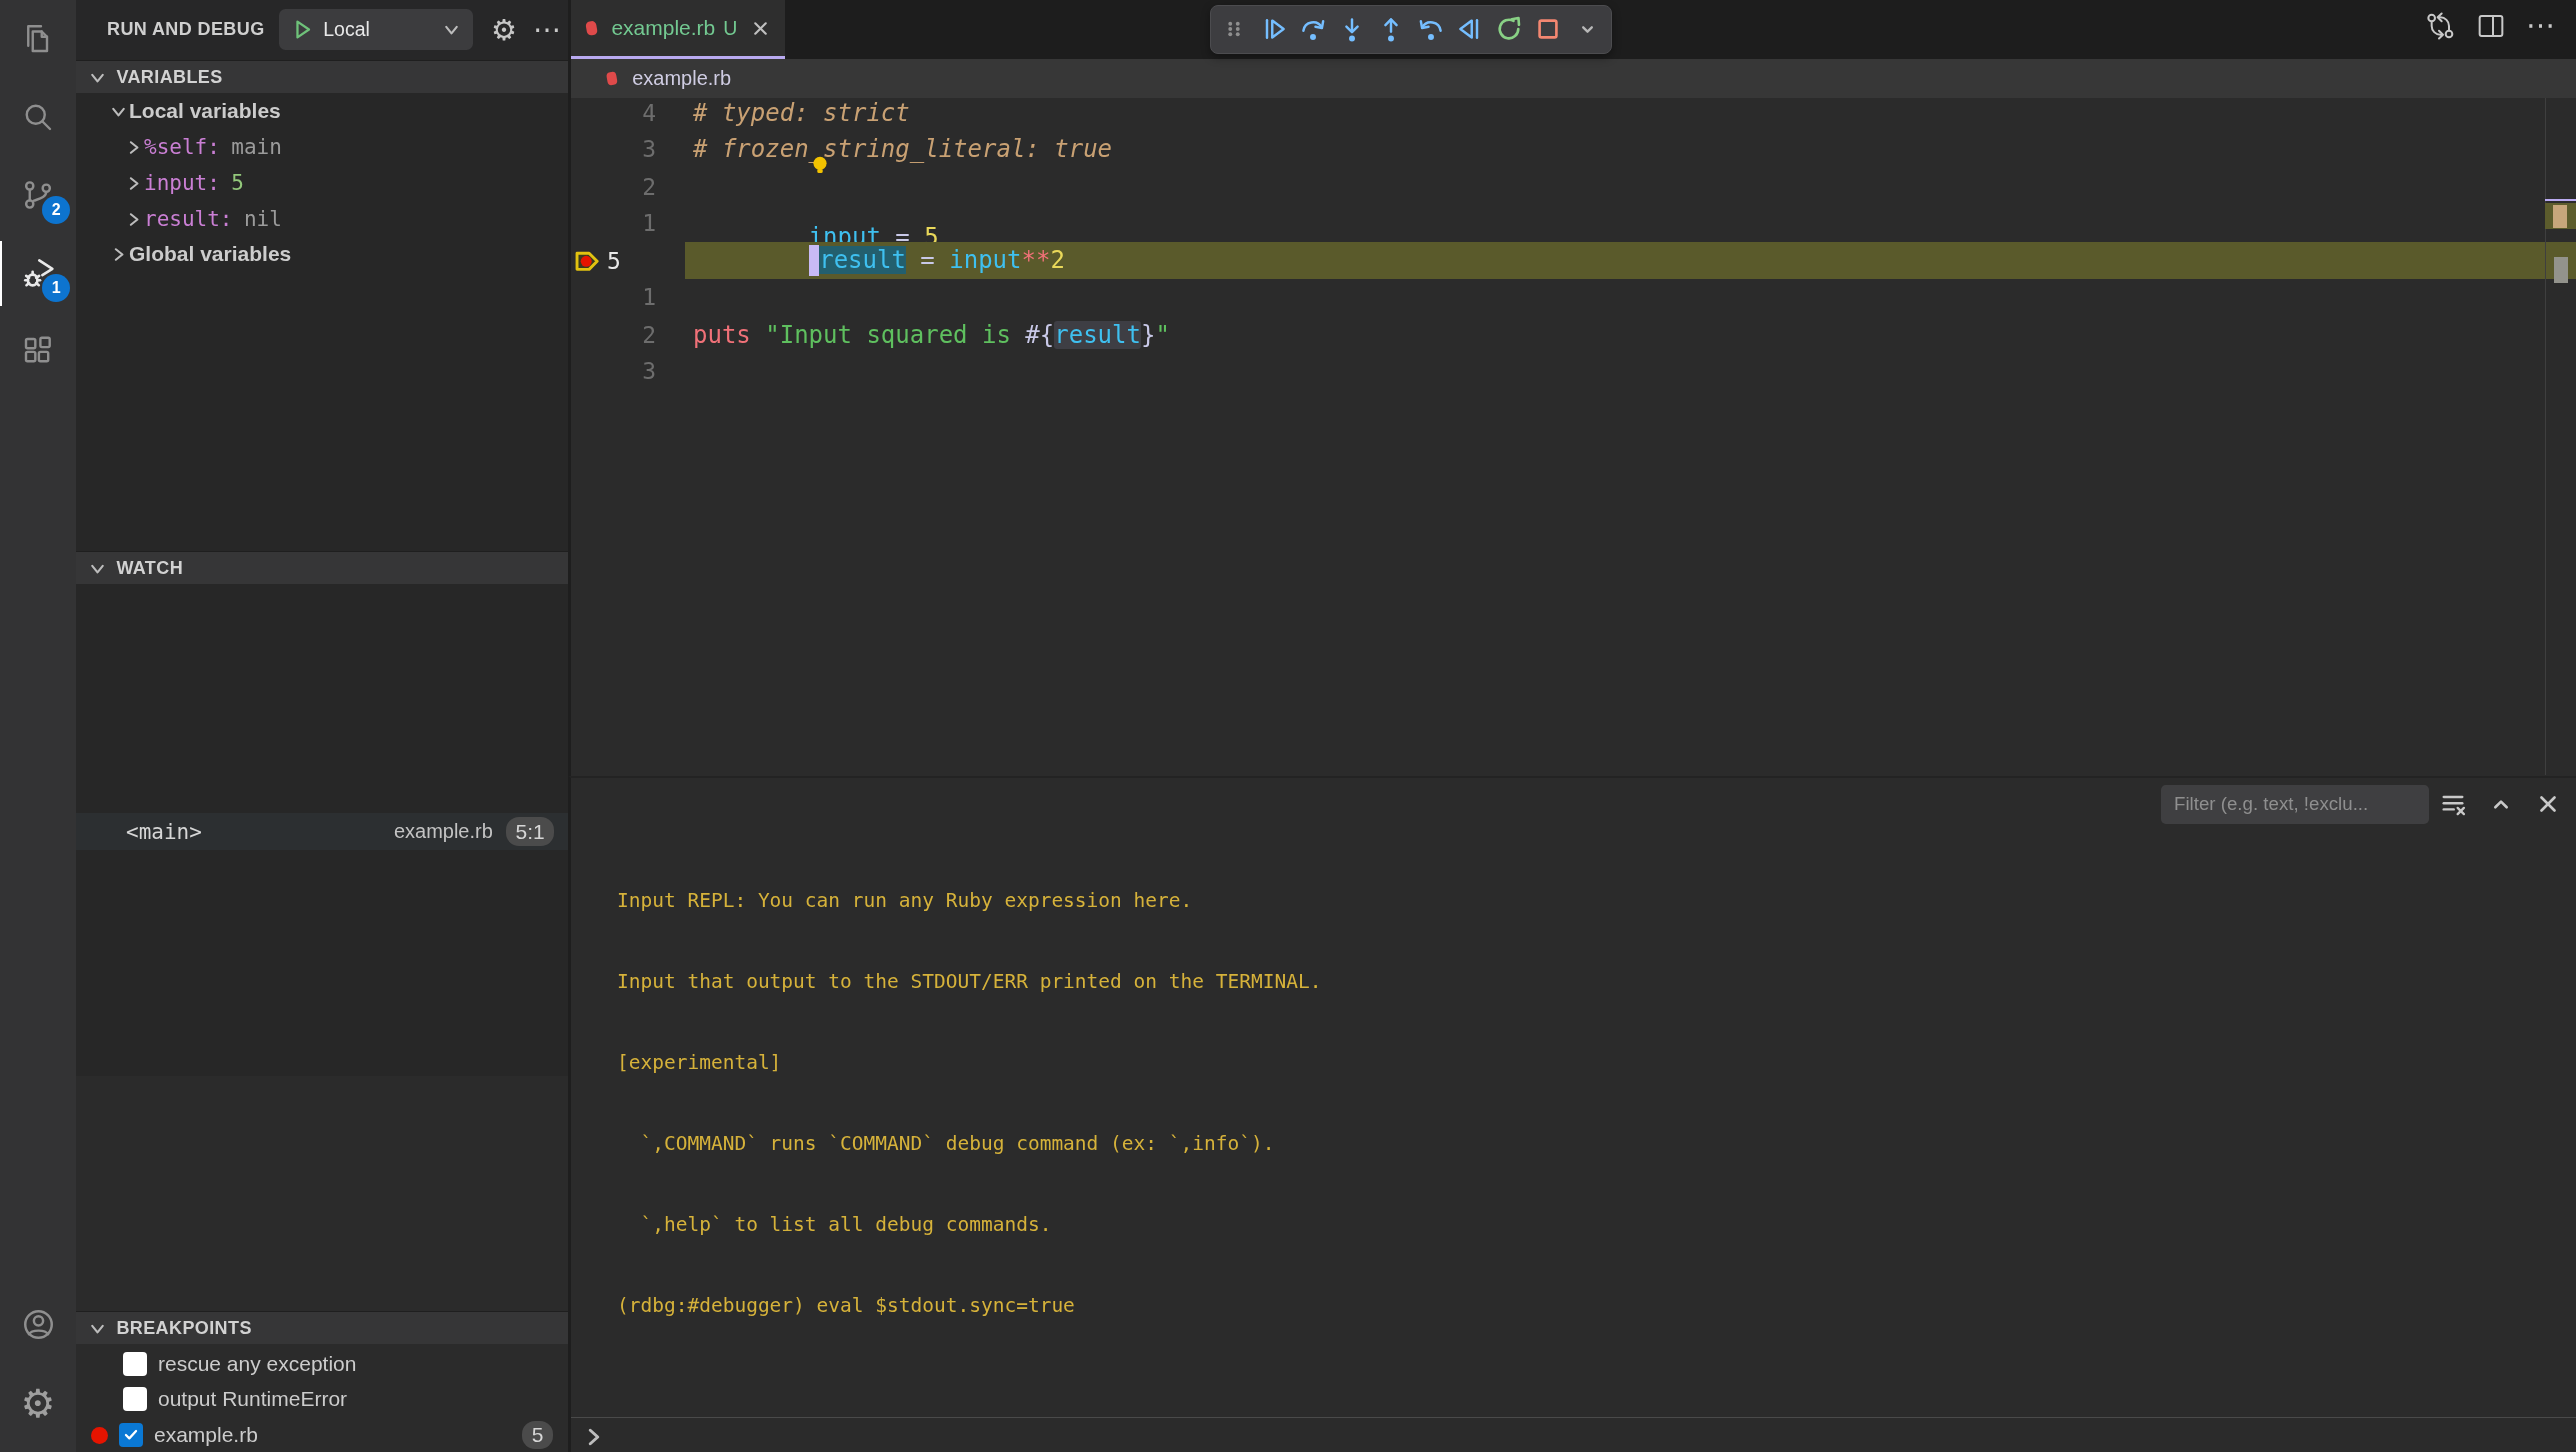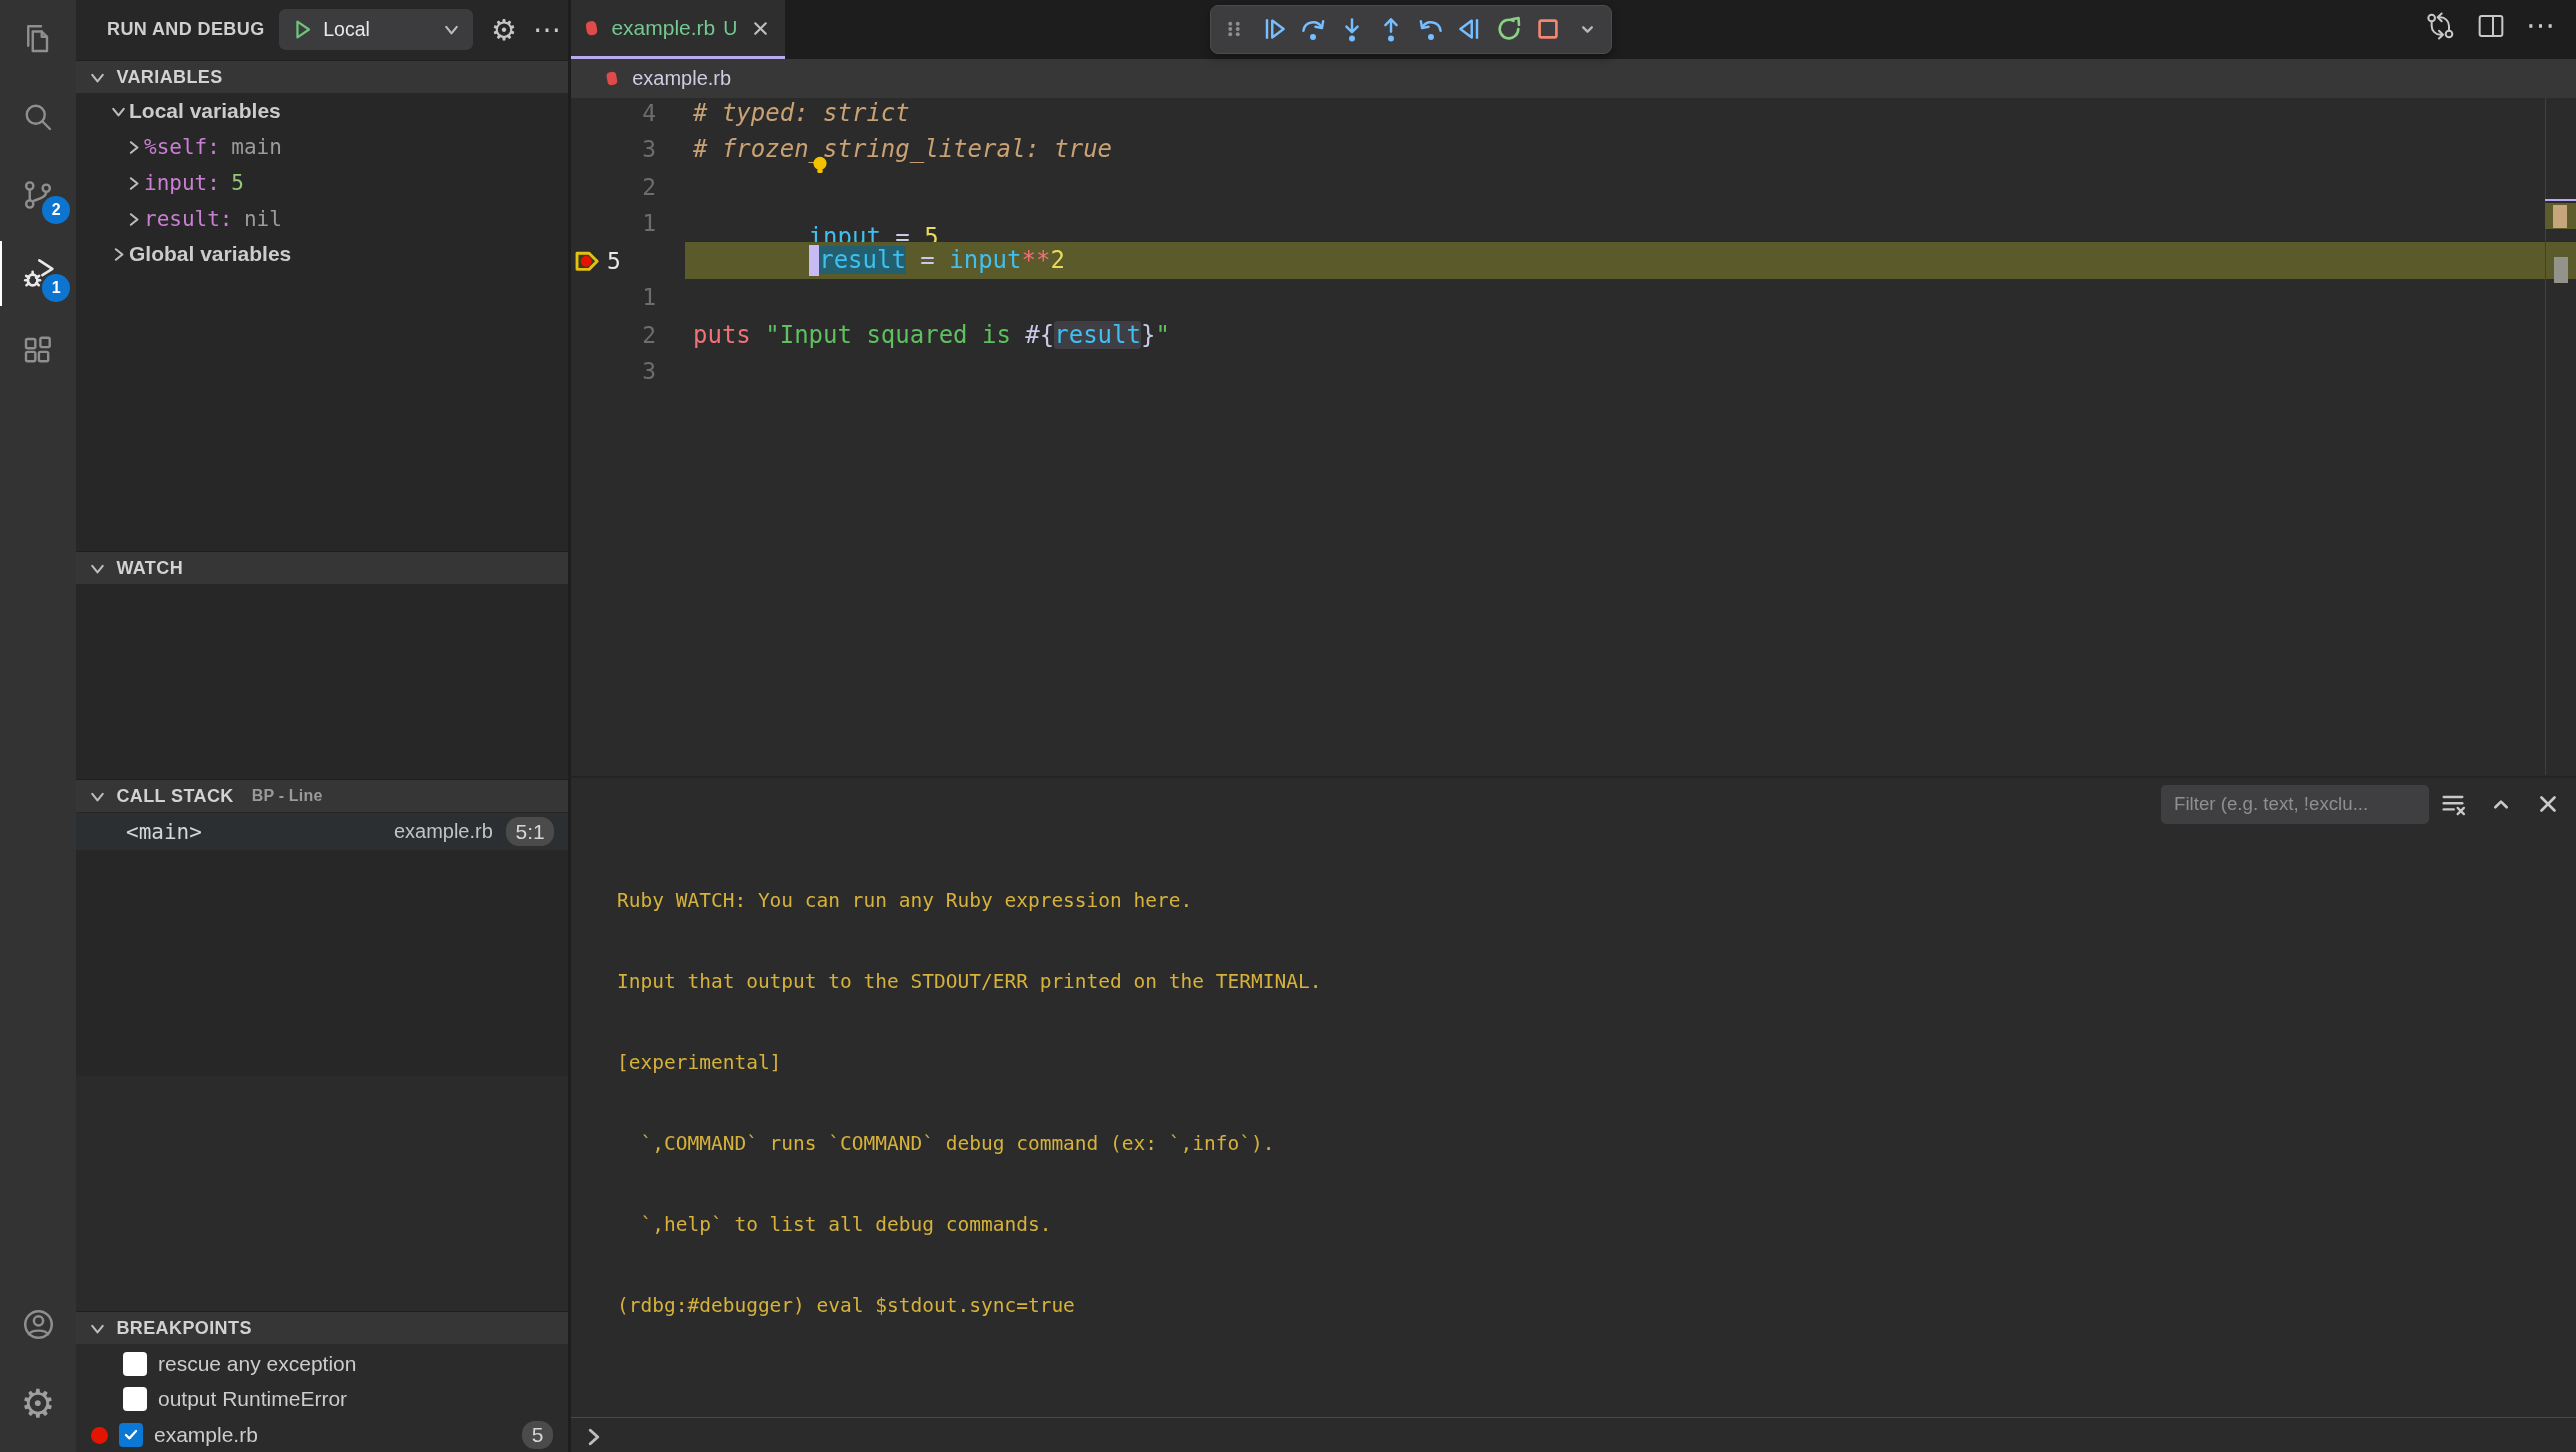--- a/index.html
+++ b/index.html
@@ -236,27 +236,20 @@
     <span style="font-weight:bold">Global variables</span>
   </div>
 
   <div class="sec-hdr" style="top:551px">
     <svg class="ch down" viewBox="0 0 16 16">
         <polyline class="stroke" points="6 4,11 8,6 12"></polyline>
       </svg>
     <span>WATCH</span>
   </div>
 
-  <div class="sec-hdr" style="top:779px">
-    <svg class="ch down" viewBox="0 0 16 16">
-        <polyline class="stroke" points="6 4,11 8,6 12"></polyline>
-      </svg>
-    <span>CALL STACK</span>
-    <span class="cs-mode">BP - Line</span>
-  </div>
   <div class="tree-row" id="callstack-row" style="top:813px;height:37px;padding-left:50px">
     <span class="mono" style="color:#d6d6d6">&lt;main&gt;</span>
     <span style="margin-left:auto;color:#c3c3c3;font-size:20px">example.rb</span>
     <span class="pill" style="margin:0 14.6px 0 13px">5:1</span>
   </div>
 
   <div class="sec-hdr" style="top:1311px">
     <svg class="ch down" viewBox="0 0 16 16">
         <polyline class="stroke" points="6 4,11 8,6 12"></polyline>
       </svg>
@@ -488,21 +481,21 @@
     </span>
     <span>
       <svg width="26" height="26" viewBox="0 0 16 16" class="stroke" style="stroke-width:1.6">
           <path d="M4 4 L12 12"></path>
           <path d="M12 4 L4 12"></path>
         </svg>
     </span>
   </div>
 
   <div id="console">
-    <div>Ruby WATCH: You can run any Ruby expression here.</div>
+    <div>Input REPL: You can run any Ruby expression here.</div>
     <div>Input that output to the STDOUT/ERR printed on the TERMINAL.</div>
     <div>[experimental]</div>
     <div>  `,COMMAND` runs `COMMAND` debug command (ex: `,info`).</div>
     <div>  `,help` to list all debug commands.</div>
     <div>(rdbg:#debugger) eval $stdout.sync=true</div>
   </div>
 
   <div id="repl-divider"></div>
   <div id="repl-row">
     <span>

